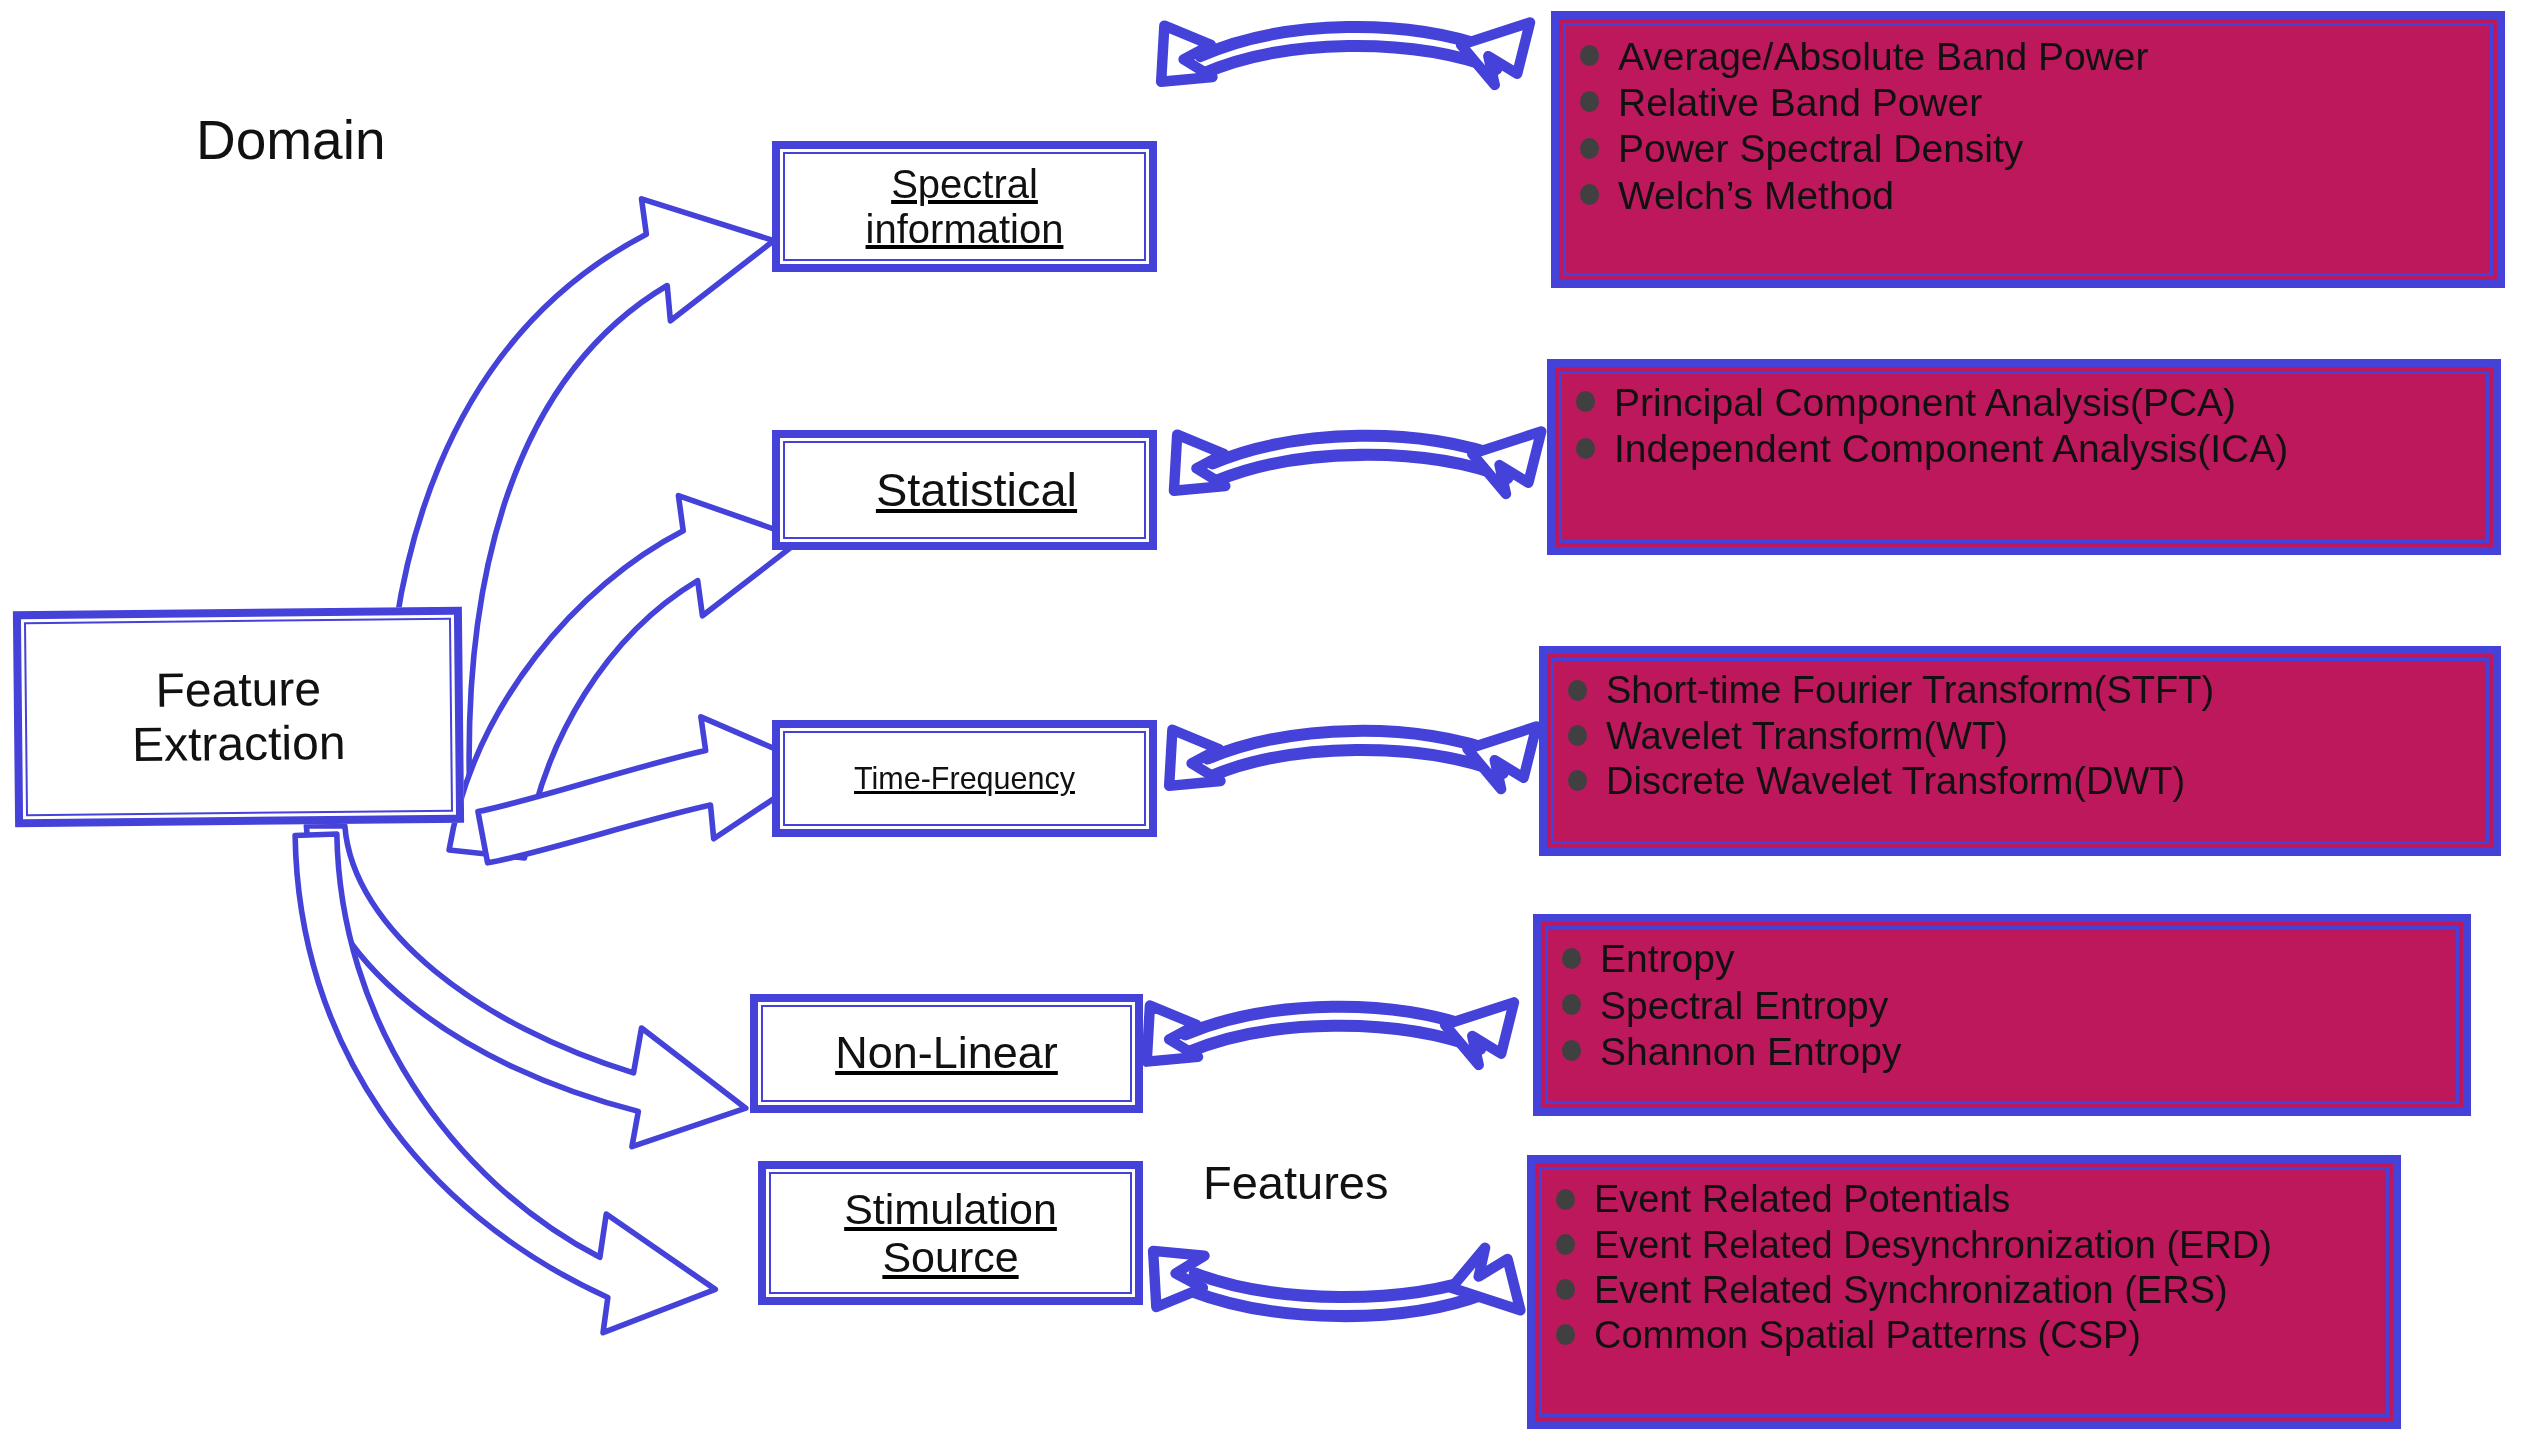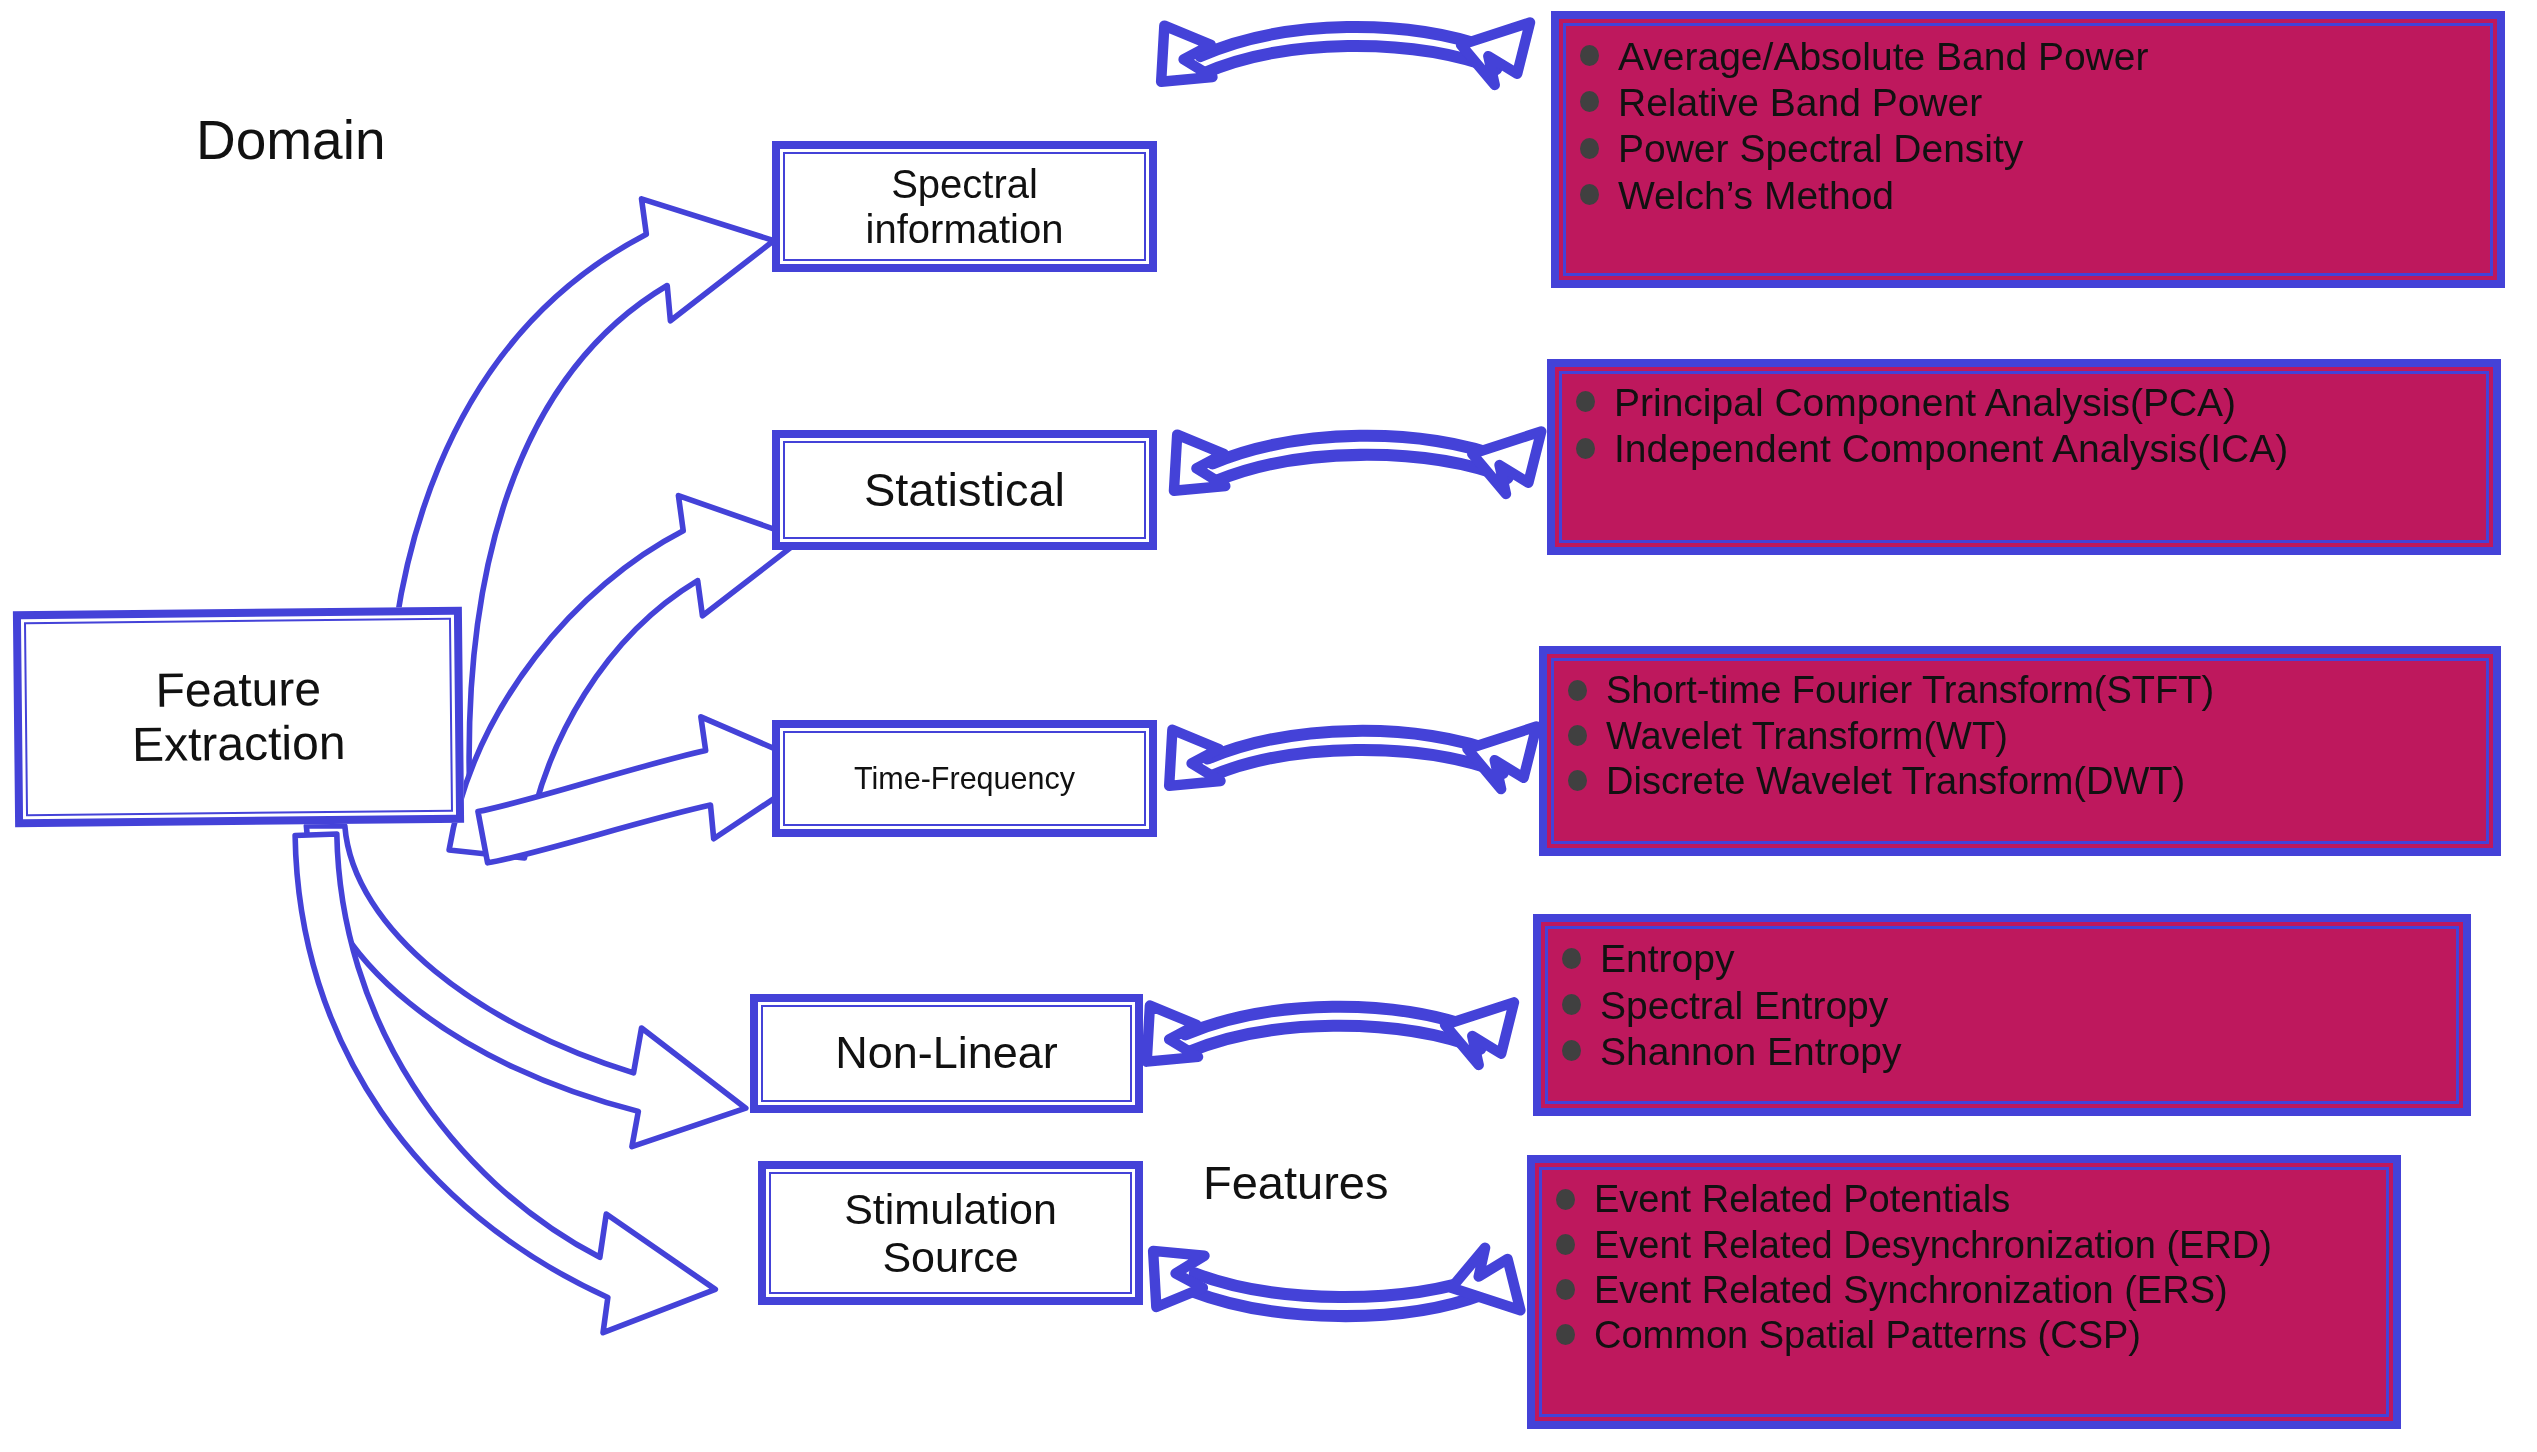--- a/index.html
+++ b/index.html
@@ -10,32 +10,32 @@
   
   .sbox{position:absolute;box-sizing:border-box;background:#ffffff;
         border:8px solid #4442d8;}
   .sbox .inner{position:absolute;inset:3.2px;border:2.4px solid #4442d8;
         background:#fff;pointer-events:none;}
   .sbox .label{position:relative;z-index:2;width:100%;height:100%;
         display:flex;flex-direction:column;align-items:center;
         justify-content:center;text-align:center;color:#111;line-height:1.12;}
 
   
-  .catbox{border-width:8.8px;}
+  .catbox{border-width:8.8px;text-decoration:underline;}
   .catbox .label{font-size:43px;}
 
   #box-feature{left:14.4px;top:609px;width:449px;height:216px;
                transform:rotate(-0.6deg);}
   #box-feature .label{font-size:48px;}
 
   #box-spectral{left:772px;top:141px;width:385px;height:131px;}
   #box-spectral .label{font-size:40px;}
 
   #box-statistical{left:772px;top:430px;width:385px;height:120px;}
-  #box-statistical .label{font-size:47px;}
+  #box-statistical .label{font-size:47px;padding-left:12px;}
 
   #box-timefreq{left:772px;top:720px;width:385px;height:117px;}
   #box-timefreq .label{font-size:30.5px;}
 
   #box-nonlinear{left:750px;top:994px;width:393px;height:119px;}
   #box-nonlinear .label{font-size:45px;}
 
   #box-stimulation{left:758px;top:1161px;width:385px;height:144px;}
   #box-stimulation .label{font-size:43px;}
 

